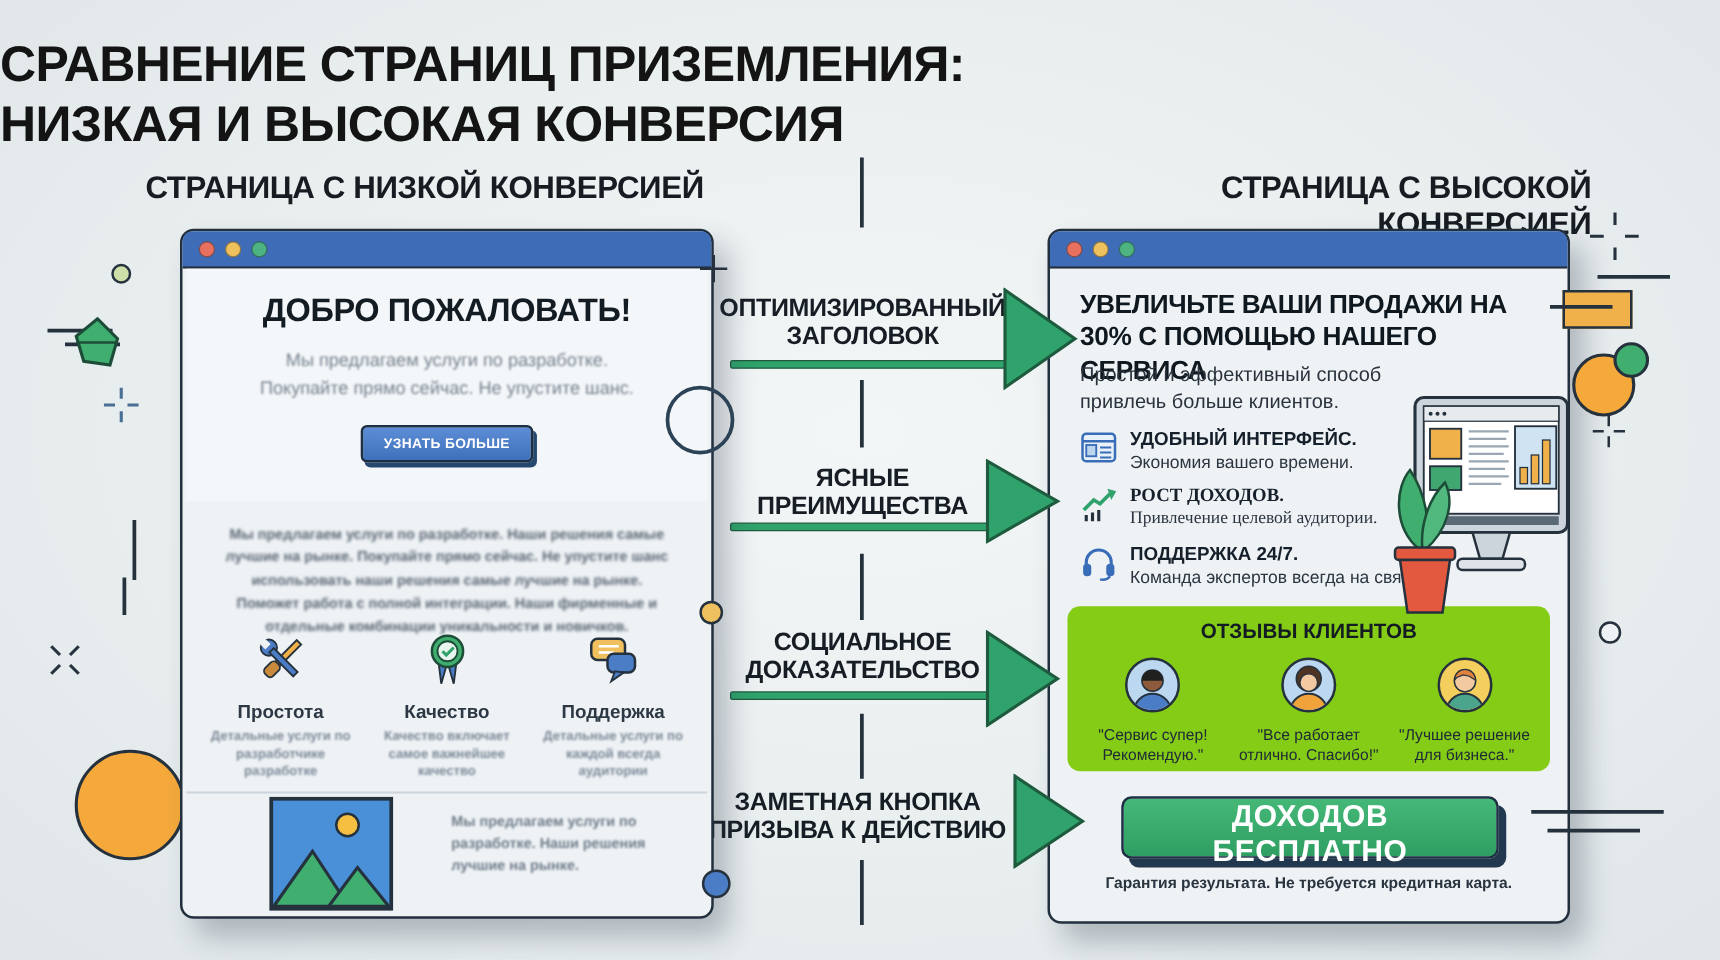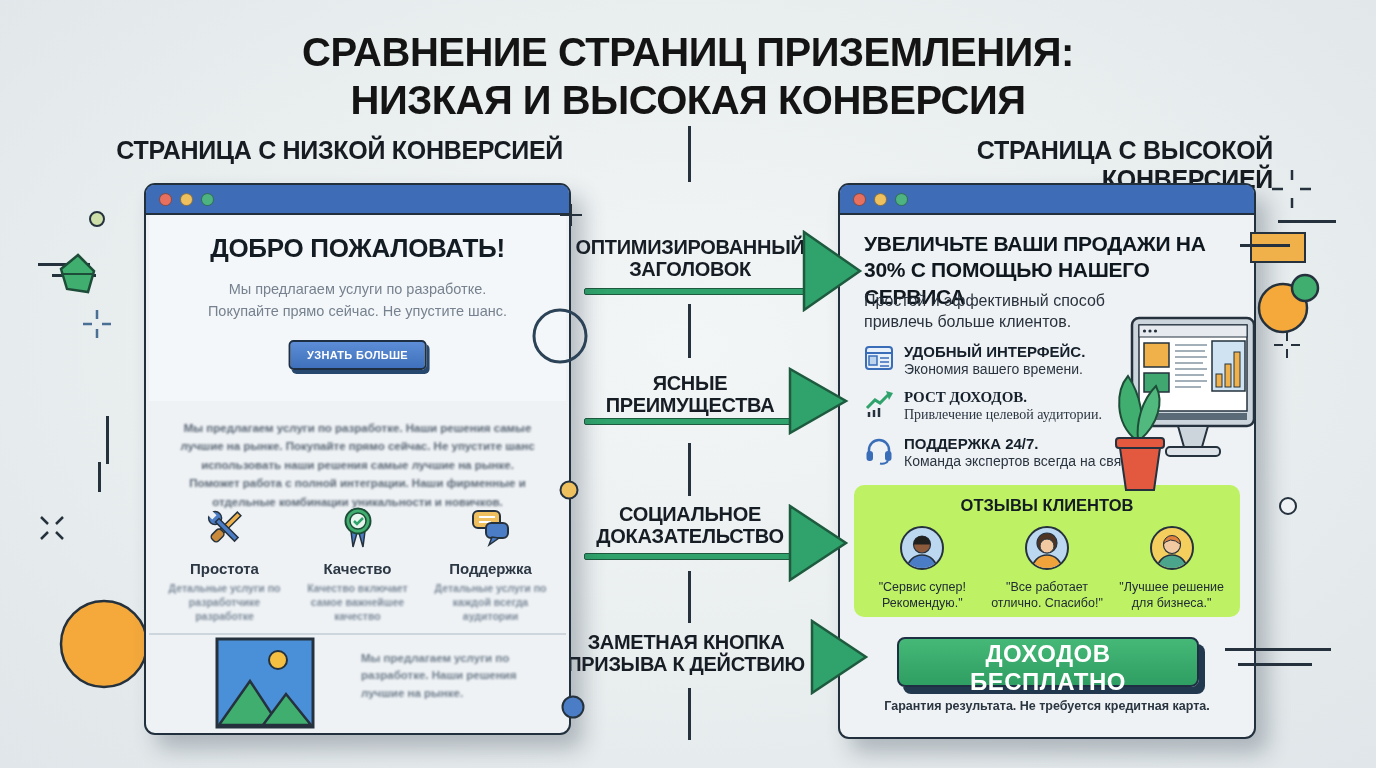--- a/index.html
+++ b/index.html
@@ -3,21 +3,21 @@
 <meta charset="utf-8">
 <style>
   html,body{margin:0;padding:0;background:#dfe5e8;}
   #canvas{
     position:relative;width:1376px;height:768px;margin:0 auto;overflow:hidden;
     background:radial-gradient(ellipse at 50% 45%, #f3f6f7 0%, #e9eeef 55%, #e0e6e9 100%);
     font-family:"Liberation Sans","DejaVu Sans",sans-serif;color:#1a232c;
   }
   .abs{position:absolute;}
   
-  .main-title{left:0;right:0;top:28px;text-align:center;font-size:40px;font-weight:bold;color:#141414;line-height:1.2;letter-spacing:-0.5px;}
+  .main-title{left:0;right:0;top:28px;text-align:left;font-size:40px;font-weight:bold;color:#141414;line-height:1.2;letter-spacing:-0.5px;}
   .col-header{top:136px;font-size:25px;font-weight:bold;color:#161c22;text-align:right;letter-spacing:-0.3px;}
   
   .bwin{background:#eef2f5;border:2.5px solid #22303e;border-radius:11px;box-shadow:12px 14px 22px rgba(45,60,75,.30);}
   .titlebar{position:absolute;left:0;right:0;top:0;height:28px;background:#3f6cb6;border-bottom:2px solid #22303e;border-radius:8px 8px 0 0;display:flex;align-items:center;padding-left:13px;gap:8px;}
   .dot{width:11px;height:11px;border-radius:50%;border:1px solid rgba(20,30,40,.45);}
   .dot.r{background:#e8705f}.dot.y{background:#efc05e}.dot.g{background:#4db380}
   
   .lw-hero{position:absolute;left:3px;right:3px;top:30px;height:186px;background:#f4f7f9;}
   .lw-h1{position:absolute;left:0;right:0;top:48px;text-align:center;font-size:26px;font-weight:bold;color:#131b23;letter-spacing:-0.3px;}
   .lw-intro{position:absolute;left:0;right:0;top:94px;text-align:center;font-size:14.5px;line-height:1.5;color:#76828f;filter:blur(0.7px);}
@@ -32,21 +32,21 @@
   
   .vseg{width:3px;background:#25323e;left:688px;}
   .mid-label{font-size:20px;font-weight:bold;color:#171d24;text-align:center;line-height:1.12;letter-spacing:-0.3px;}
   .underbar{height:5px;background:#2fa36b;border:1.5px solid #1d5a3e;border-radius:2px;}
   
   .rw-heading{position:absolute;left:24px;top:46px;width:352px;font-size:21px;font-weight:bold;color:#10181f;line-height:1.25;letter-spacing:-0.3px;}
   .rw-sub{position:absolute;left:24px;top:106px;width:280px;font-size:16px;line-height:1.3;color:#2a333d;}
   .benefit{position:absolute;left:24px;display:flex;gap:10px;width:300px;}
   .benefit-text .bt{font-size:15px;font-weight:bold;color:#16202b;}
   .benefit-text .bd{font-size:14px;color:#2b3540;margin-top:1px;}
-  .tst-panel{position:absolute;left:14px;top:300px;width:386px;height:132px;background:#bef264;border-radius:10px;}
+  .tst-panel{position:absolute;left:14px;top:300px;width:386px;height:132px;background:#84cc16;border-radius:10px;}
   .tst-header{position:absolute;left:0;right:0;top:11px;text-align:center;font-size:16.5px;font-weight:bold;color:#131b23;}
   .tst-row{position:absolute;left:6px;right:6px;top:40px;display:flex;justify-content:space-around;text-align:center;}
   .tst{width:122px;}
   .tst-quote{font-size:12.5px;line-height:1.3;color:#202b36;margin-top:4px;}
   .cta-btn{position:absolute;left:57px;top:452px;width:302px;height:50px;background:linear-gradient(#45b877,#2f9e62);border:2.5px solid #1e2f44;border-radius:8px;box-shadow:6px 7px 0 #22384e;color:#fff;font-size:24px;font-weight:bold;letter-spacing:.5px;font-family:inherit;cursor:pointer;}
   .rw-footer{position:absolute;left:0;right:0;top:514px;text-align:center;font-size:12.5px;font-weight:bold;color:#2a3540;}
   .navy-line{background:#25323e;height:2.5px;}
 </style>
 </head>
 <body>

